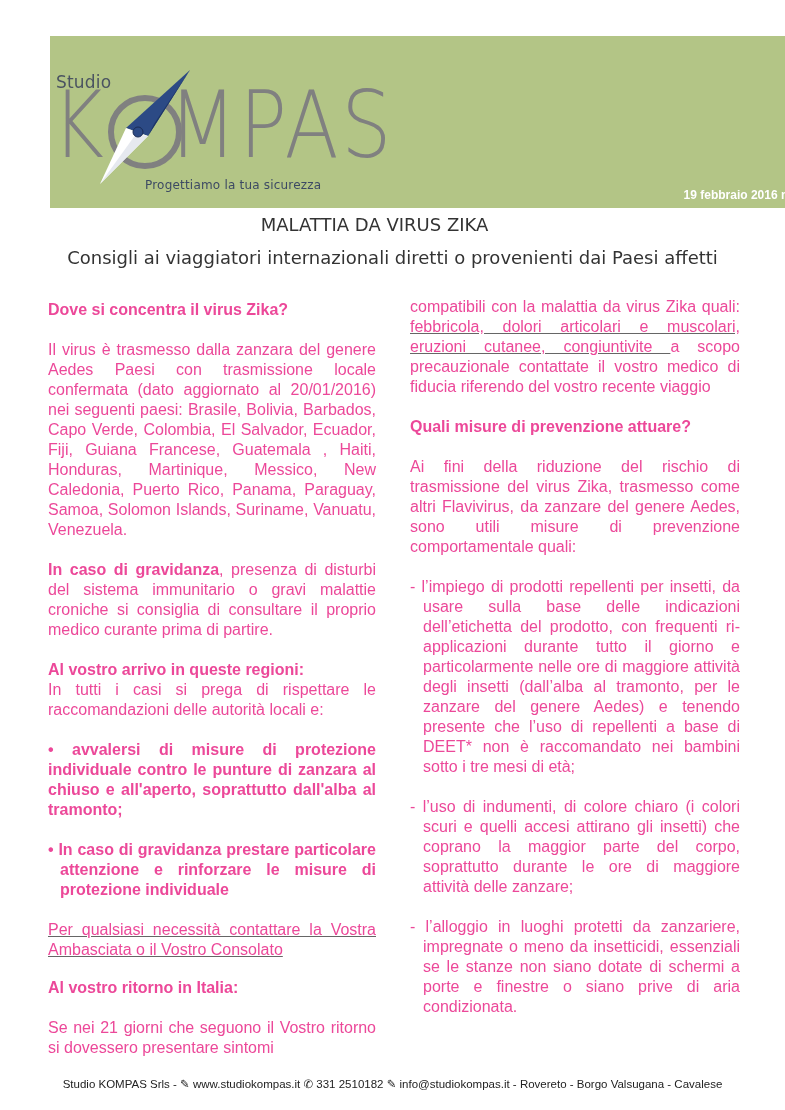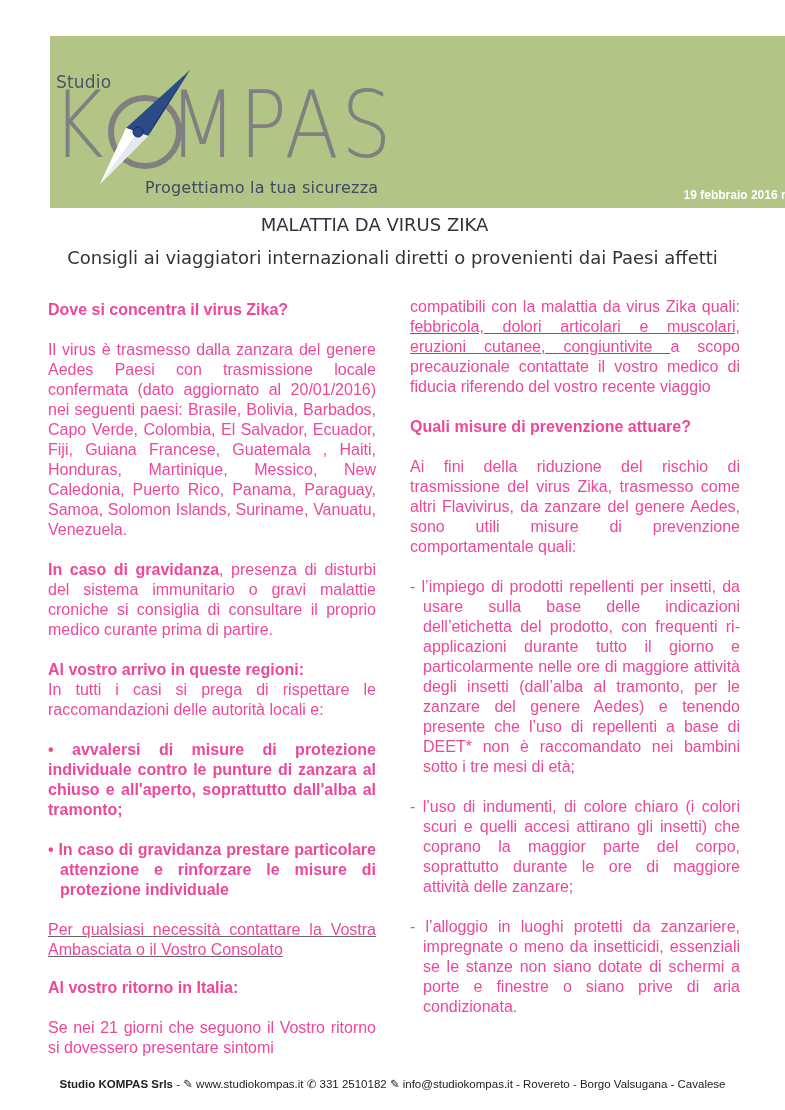--- a/index.html
+++ b/index.html
@@ -7,21 +7,21 @@
          font-family: "Liberation Sans", sans-serif; color: #111; }
 
   .banner { position: absolute; left: 50px; top: 36px; width: 757px; height: 172px;
             background: #b3c586; }
   .studio { position: absolute; left: 6px; top: 36px; font-size: 17px; color: #4b5461;
             font-family: "DejaVu Sans", sans-serif; letter-spacing: 0.2px; }
   .kompas { position: absolute; left: 2px; top: 44px; font-size: 92px; color: #808080;
             font-family: "DejaVu Sans", sans-serif; font-weight: 200; letter-spacing: 3px;
             line-height: 1; transform: scaleX(0.86); transform-origin: left top; }
   .compass-svg { position: absolute; left: 40px; top: 30px; }
-  .tagline { position: absolute; left: 95px; top: 142px; font-size: 16px; color: #3d4a63;
+  .tagline { position: absolute; left: 95px; top: 142px; font-size: 12px; color: #3d4a63;
              font-family: "DejaVu Sans", sans-serif; letter-spacing: 0.2px; }
   .informa { position: absolute; left: 465px; top: 56px; font-size: 44px; font-weight: bold;
              color: #ffffff; font-family: "Liberation Sans", sans-serif; letter-spacing: 0.5px; }
   .issue { position: absolute; right: 2px; top: 152px; font-size: 12px; font-weight: bold;
            color: #ffffff; font-family: "Liberation Sans", sans-serif; margin-left: 32px; }
 
   .title { position: absolute; left: 0; width: 749px; top: 214px; text-align: center;
            font-size: 18px; color: #333; font-family: "DejaVu Sans", sans-serif; letter-spacing: 0; }
   .subtitle { position: absolute; left: 0; width: 785px; top: 247px; text-align: center;
               font-size: 18px; color: #333; font-family: "DejaVu Sans", sans-serif; }
@@ -34,21 +34,21 @@
   .h { font-weight: bold; }
   .u { text-decoration: underline; text-decoration-color: #666; }
   .gap-20 { margin-top: 20px !important; }
   .gap-18 { margin-top: 18px !important; }
   .bullet { font-weight: bold; }
   .bullet2 { font-weight: bold; padding-left: 12px; text-indent: -12px; }
   .dash { padding-left: 13px; text-indent: -13px; }
 
   .footer { position: absolute; left: 0; width: 785px; top: 1077px; text-align: center;
             font-size: 11.5px; color: #222; font-family: "Liberation Sans", sans-serif; }
-  .footer b { font-weight: bold; }
+  .footer b { font-weight: normal; }
 </style>
 </head>
 <body>
 
 <div class="banner">
   <span class="studio">Studio</span>
   <div class="kompas">K<span style="display:inline-block;width:72px;"></span>MPAS</div>
   <svg class="compass-svg" width="110" height="120" viewBox="0 0 110 120">
     <circle cx="55" cy="66" r="34" fill="none" stroke="#808080" stroke-width="6"></circle>
     <polygon points="100,4 58,70 36,62" fill="#2c4a85"></polygon>

